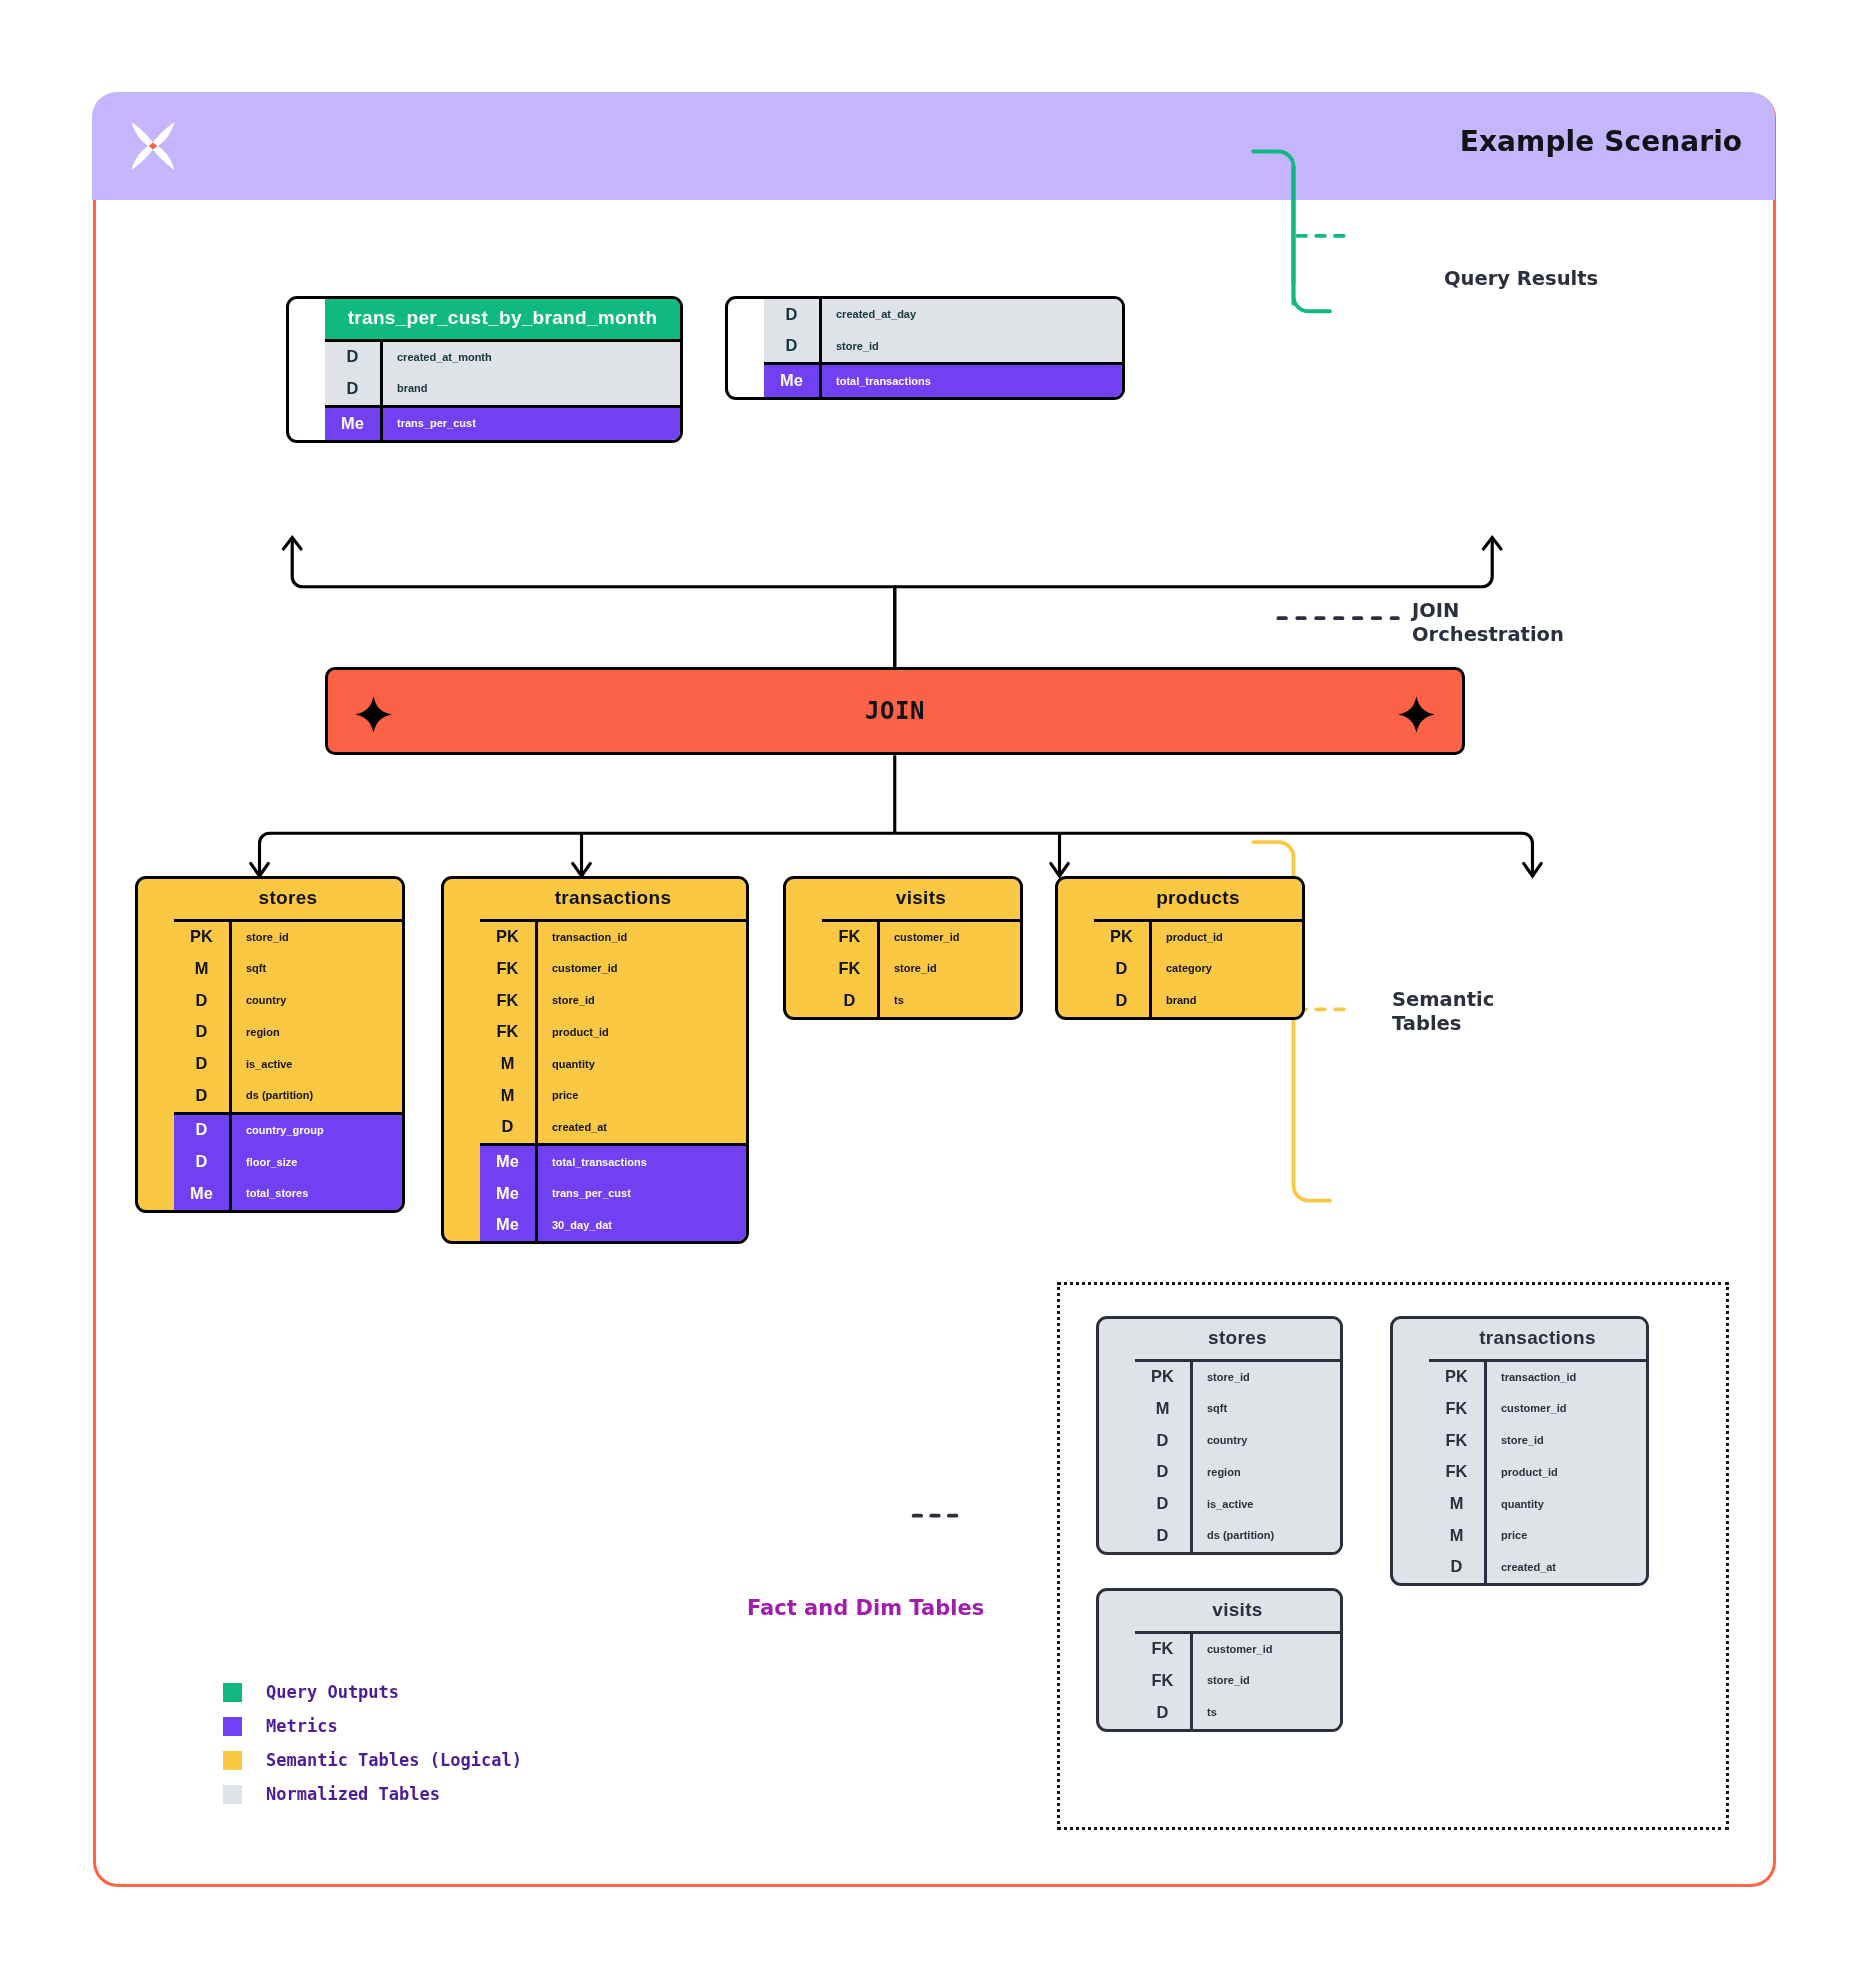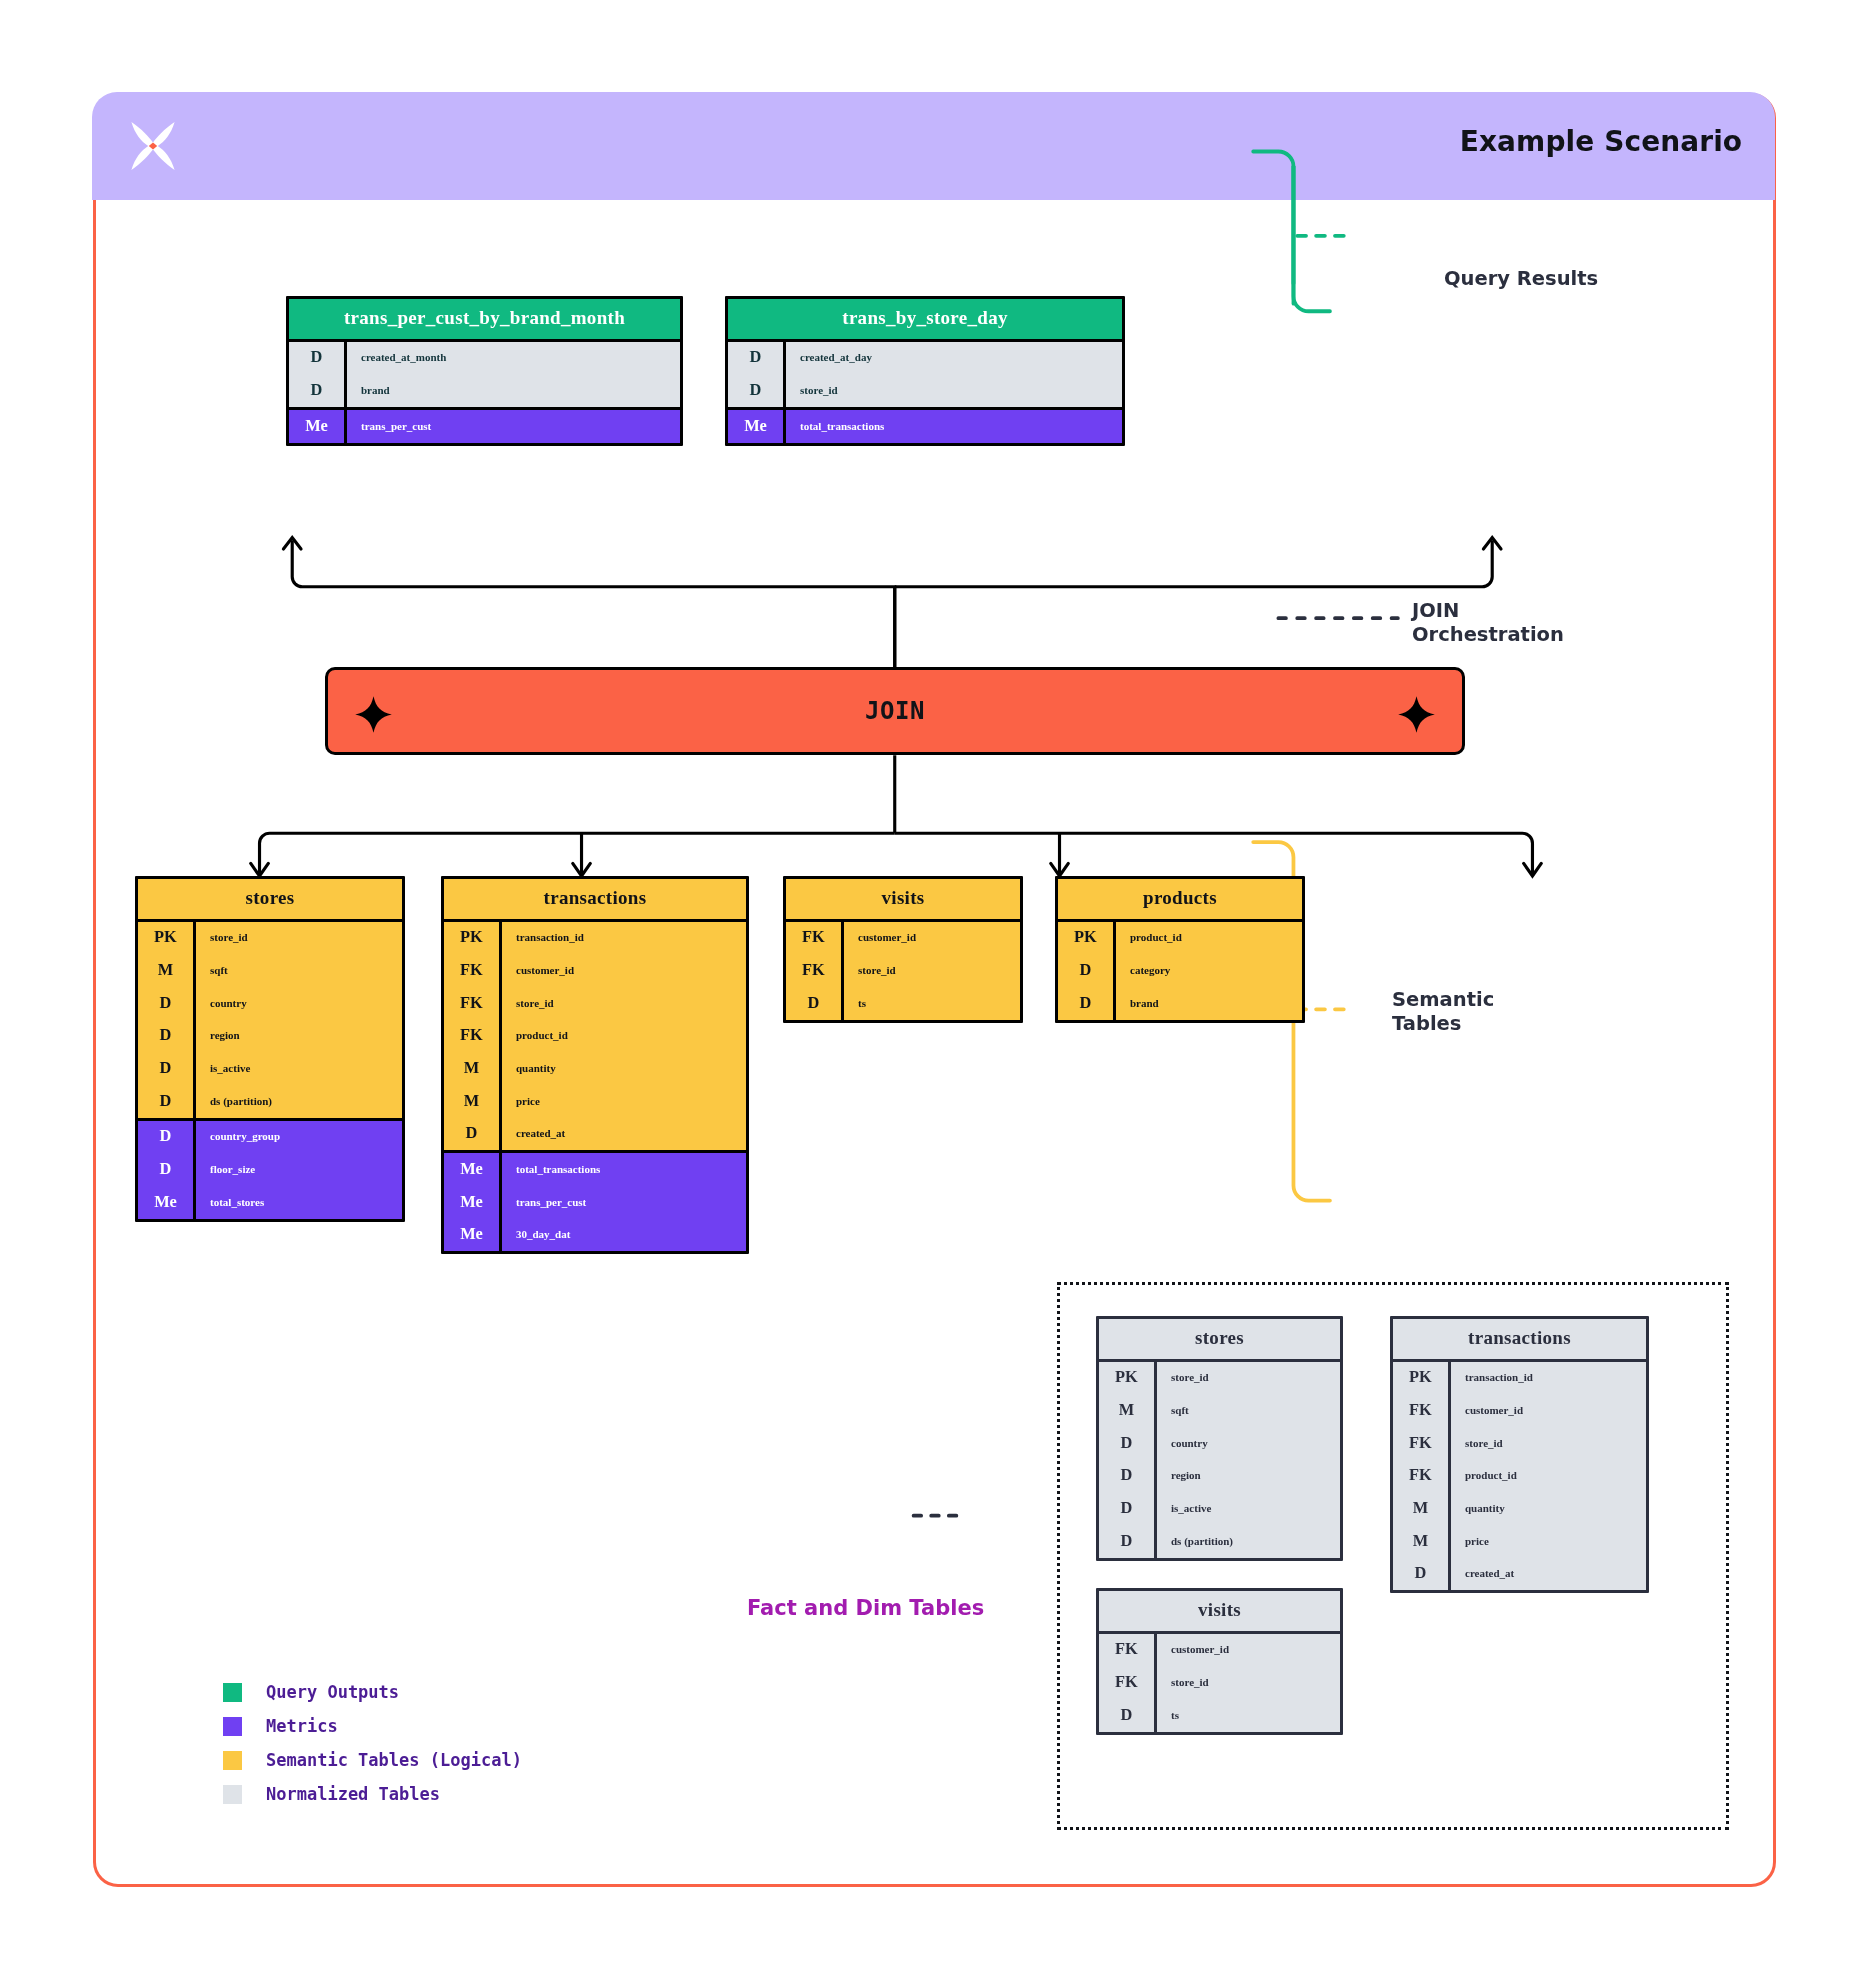--- a/index.html
+++ b/index.html
@@ -34,23 +34,24 @@
     position: absolute; right: 33px; top: 33px;
     font-size: 28px; font-weight: 700; color: #111318;
     letter-spacing: 0.1px;
     font-family: "DejaVu Sans", sans-serif;
   }
 
   
   .tbl {
     position: absolute;
     border: 3.1px solid #000000;
-    border-radius: 1px;
+    border-radius: 11px;
     overflow: hidden;
-    font-family: Liberation Serif, serif;
+    font-family: Liberation Sans, sans-serif;
+    padding-left: 36px;
   }
   .tbl .thead {
     text-align: center;
     font-weight: 700;
     padding: 8.2px 8.8px 9.4px;
     font-size: 19px;
     letter-spacing: 0.3px;
     border-bottom: 3.1px solid #000;
   }
   .tbl .rows { display: block; }
@@ -234,21 +235,20 @@
       </div>
       <div class="rows grp-met">
         <div class="row">
           <div class="key">Me</div>
           <div class="fld">trans_per_cust</div>
         </div>
       </div>
     </div>
 
     <div class="tbl green" style="left:629px; top:200px; width:400px;">
-      <div class="thead">trans_by_store_day</div>
       <div class="rows grp-dim">
         <div class="row">
           <div class="key">D</div>
           <div class="fld">created_at_day</div>
         </div>
         <div class="row">
           <div class="key">D</div>
           <div class="fld">store_id</div>
         </div>
       </div>

